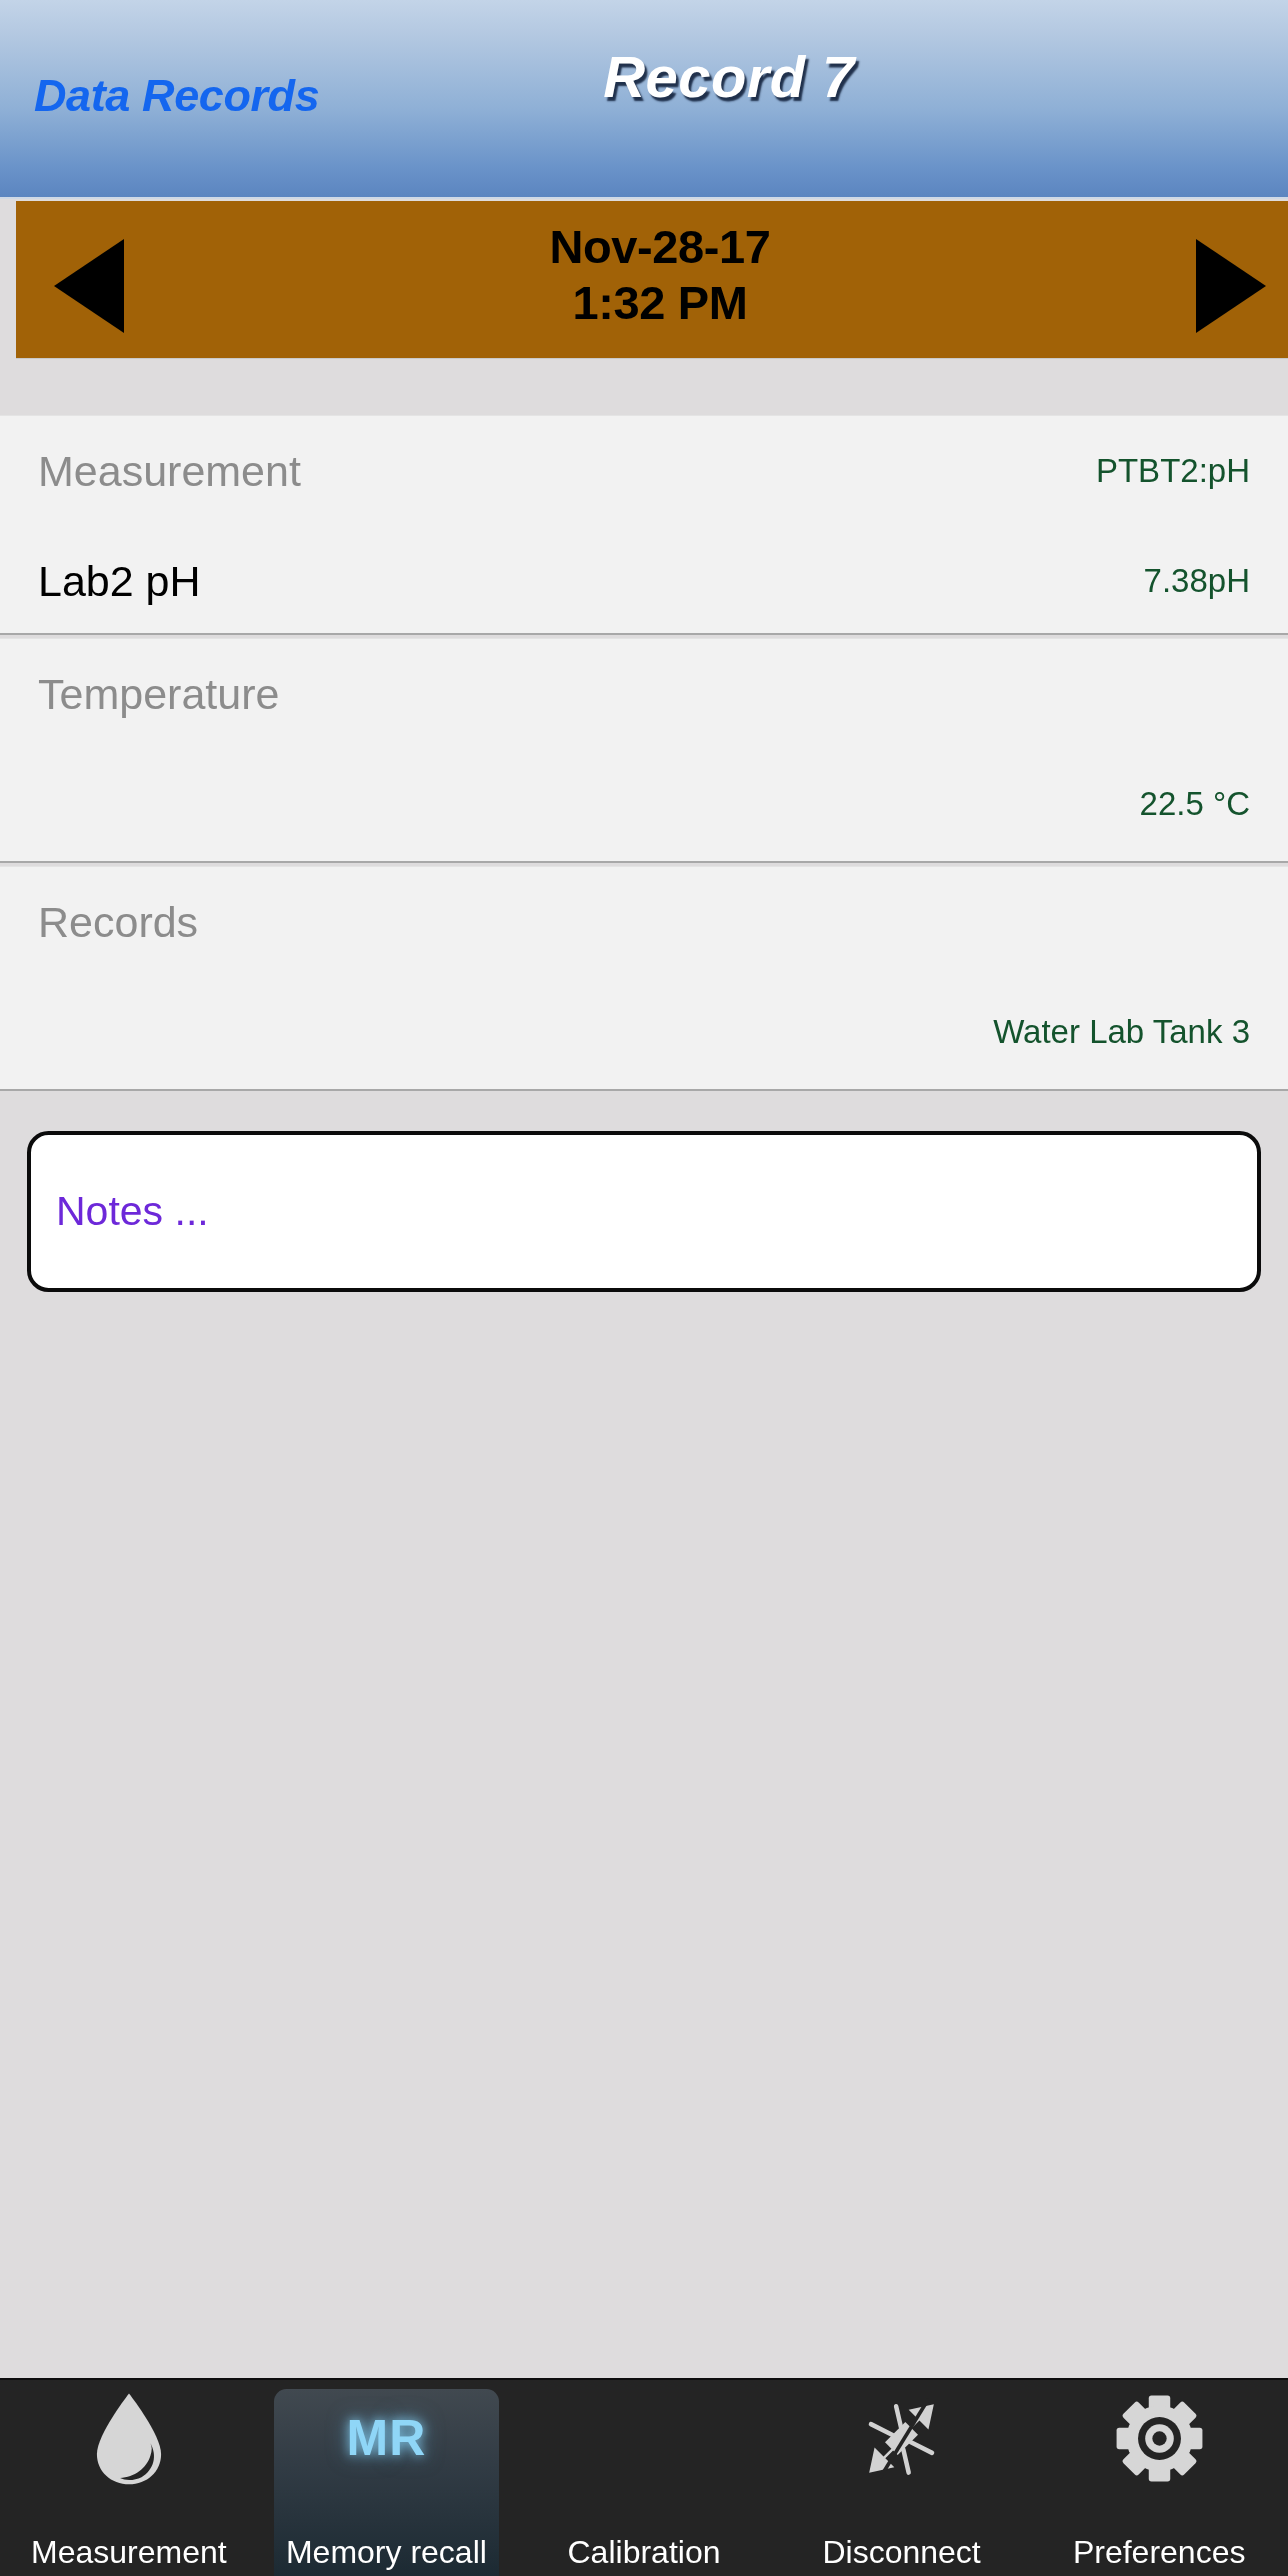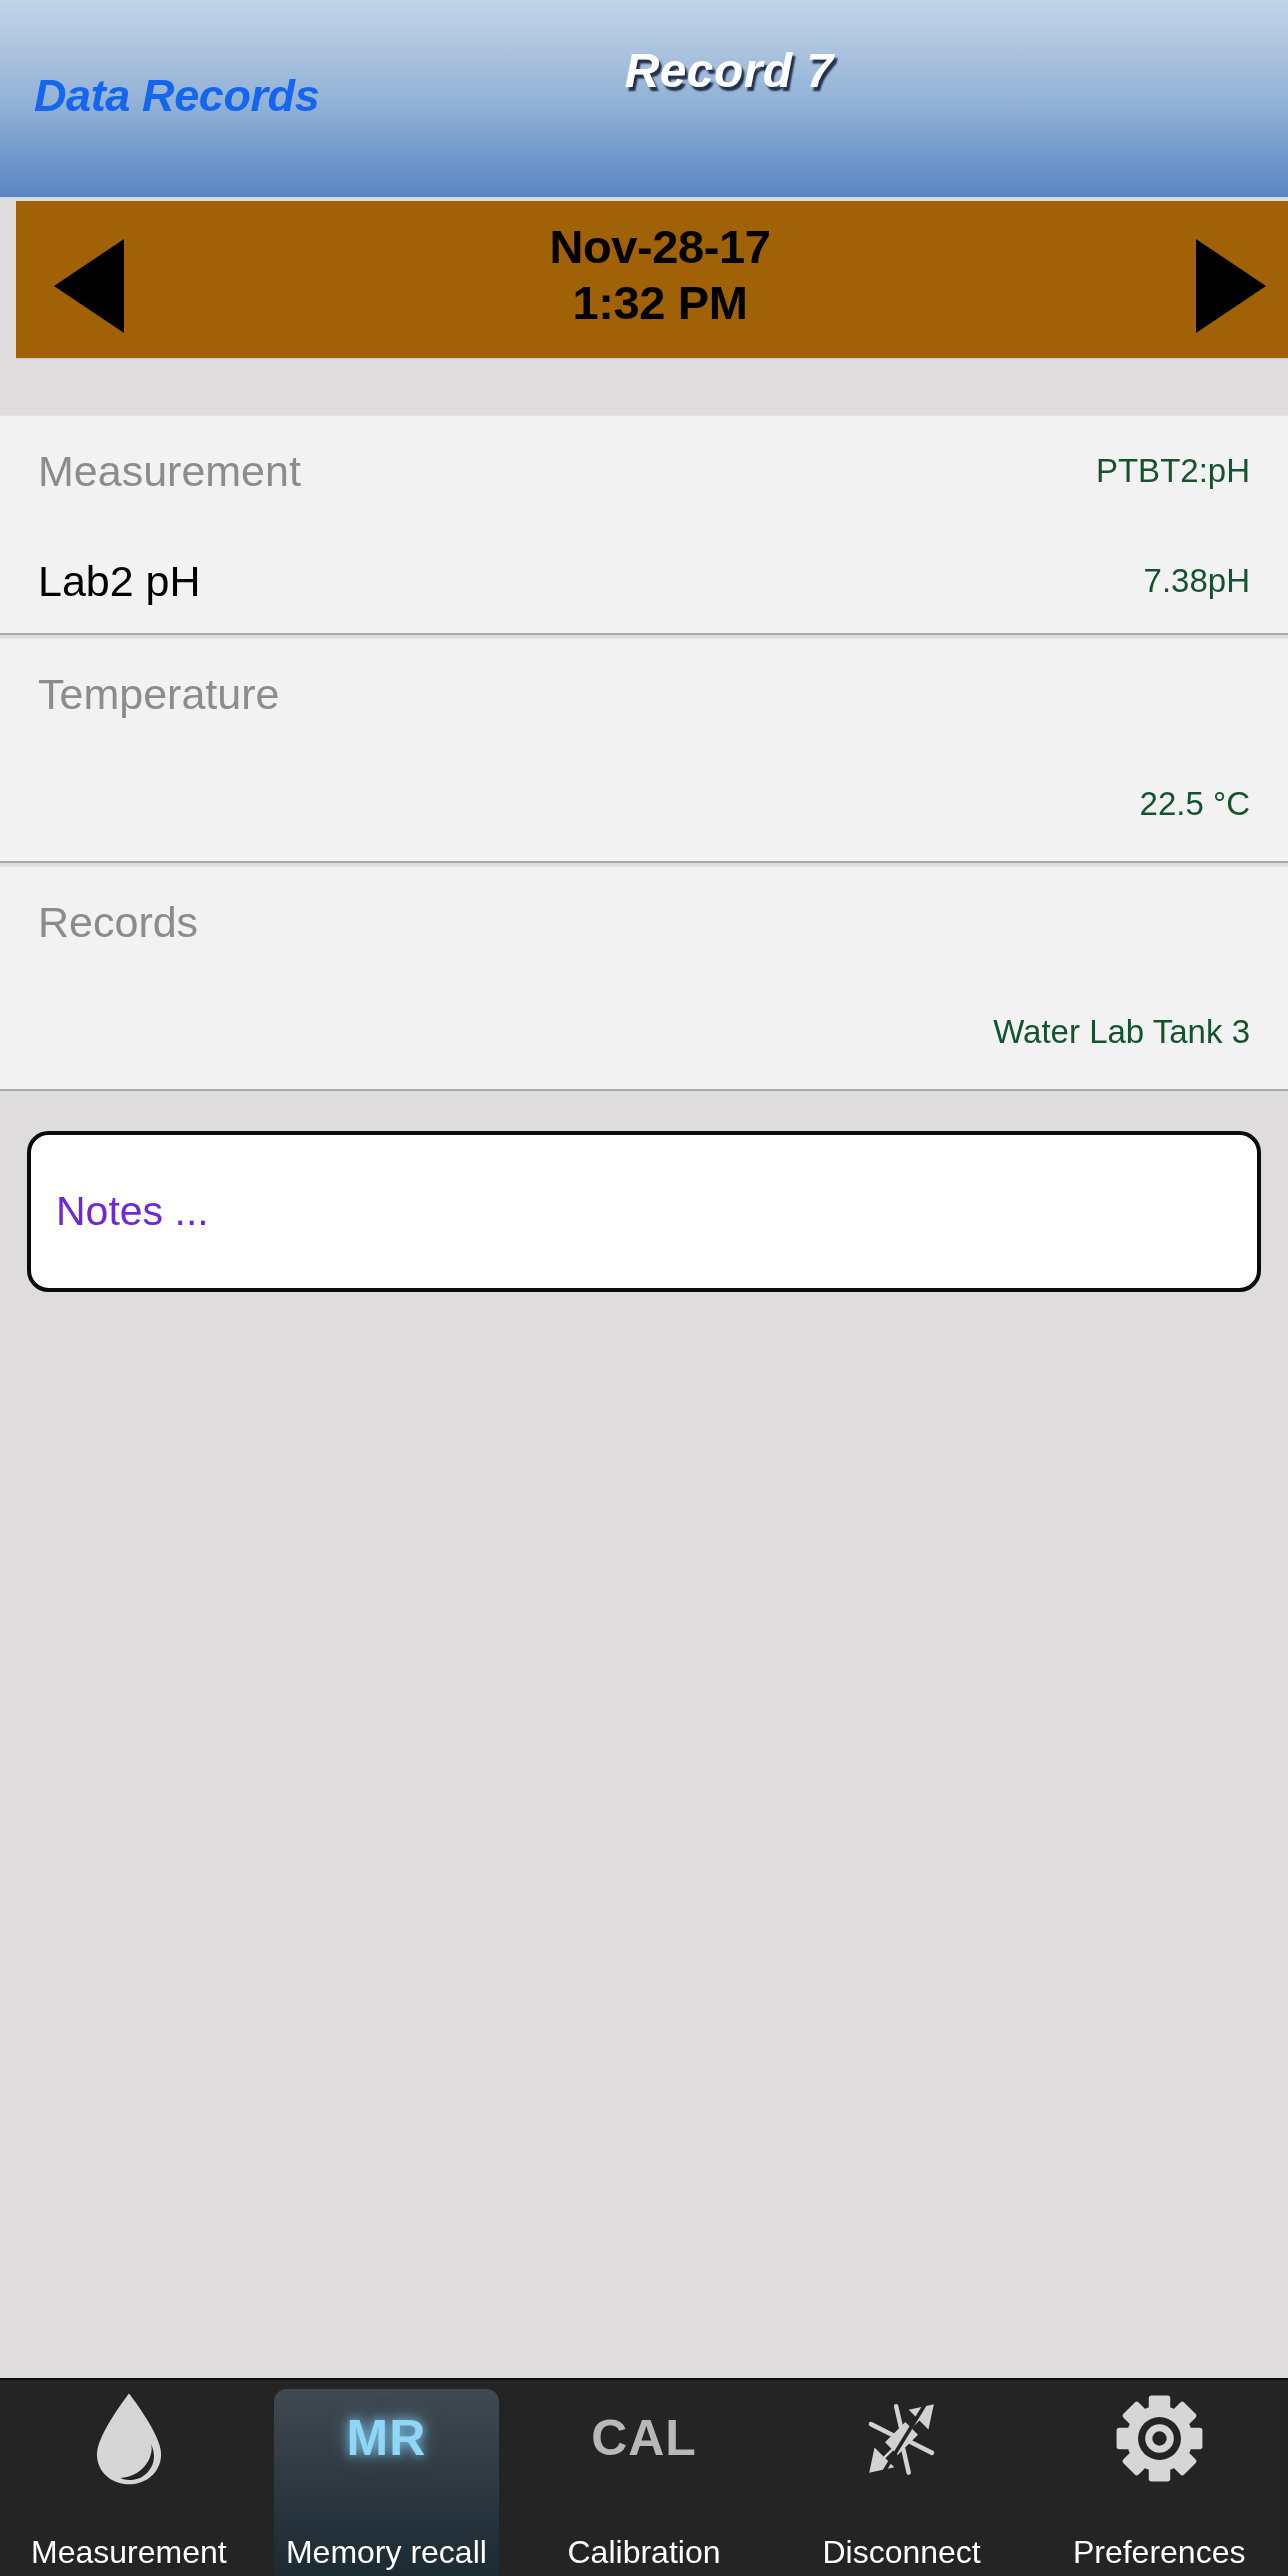--- a/index.html
+++ b/index.html
@@ -36,21 +36,21 @@
     letter-spacing: -0.4px;
     white-space: nowrap;
     cursor: pointer;
   }
   .nav-title {
     position: absolute;
     left: 0;
     top: 43px;
     width: 1288px;
     text-align: center;
-    font-size: 48px;
+    font-size: 58px;
     font-weight: bold;
     color: #ffffff;
     text-shadow: 2.7px 3.6px 1.8px rgba(10,25,50,0.85);
     letter-spacing: 0.4px;
     padding-left: 170px;
     box-sizing: border-box;
   }
 
   
   .stepper {
@@ -328,25 +328,20 @@
   <div class="tab active">
     <div class="tab-inner">
       <div class="tab-icon">
         <span class="tab-icon-text">MR</span>
       </div>
     </div>
     <div class="tab-label">Memory recall</div>
   </div>
 
   <div class="tab">
-    <div class="tab-inner">
-      <div class="tab-icon">
-        <span class="tab-icon-text">CAL</span>
-      </div>
-    </div>
     <div class="tab-label">Calibration</div>
   </div>
 
   <div class="tab">
     <div class="tab-inner">
       <div class="tab-icon">
         <svg width="97" height="97" viewBox="0 0 108 108">
           <g fill="#d2d2d2">
             <path d="M58 46 L72 32 L62 22 L90 16 L84 44 L74 34 L60 48 Z"></path>
             <path d="M50 62 L36 76 L46 86 L18 92 L24 64 L34 74 L48 60 Z"></path>

